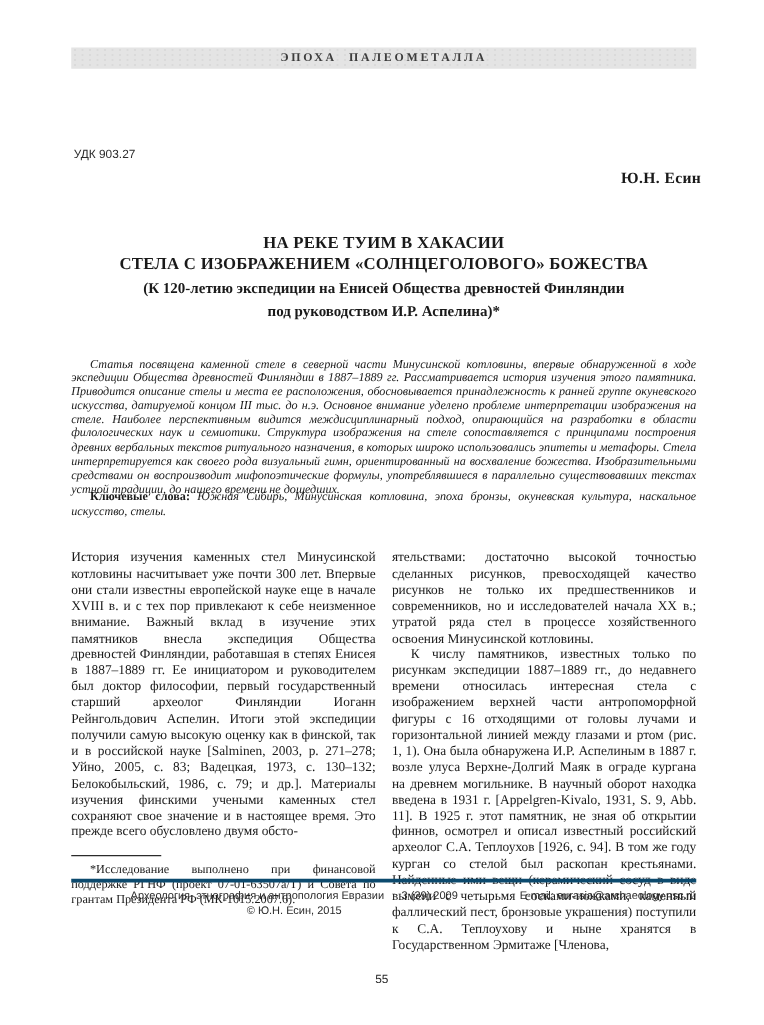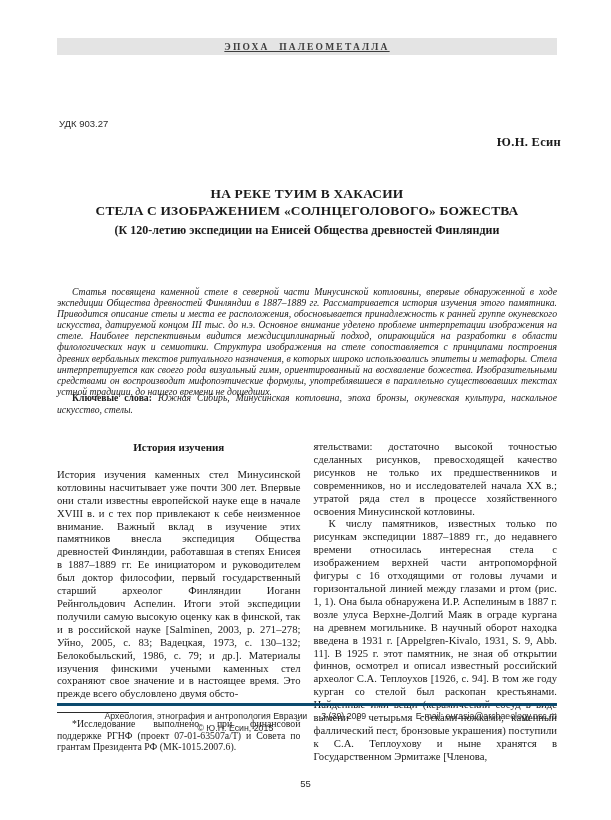--- a/index.html
+++ b/index.html
@@ -15,21 +15,21 @@
   }
   .band {
     position: absolute; left: 57px; top: 38px; width: 500px; height: 17px;
     background-color: #e4e4e4;
     background-image: radial-gradient(circle, #d0d0d0 0.6px, rgba(0,0,0,0) 0.7px);
     background-size: 6px 4px;
     display: flex; align-items: center; justify-content: center;
   }
   .band-text {
     font-size: 9.5px; font-weight: bold; letter-spacing: 2.2px; word-spacing: 5px;
-    color: #3d3d3d; white-space: nowrap; text-decoration: underline;
+    color: #3d3d3d; white-space: nowrap;
   }
   .udc {
     position: absolute; left: 59px; top: 118px;
     font-family: "Liberation Sans", sans-serif; font-size: 9.5px; color: #2c2c2c;
   }
   .author {
     position: absolute; right: 50px; top: 135px;
     font-size: 12.5px; font-weight: bold; letter-spacing: 0.3px;
   }
   .title-block {
@@ -93,33 +93,33 @@
   </div>
 
   <div class="udc">УДК 903.27</div>
 
   <div class="author">Ю.Н. Есин</div>
 
   <div class="title-block">
     <div class="title-main">НА РЕКЕ ТУИМ В ХАКАСИИ</div>
     <div class="title-main">СТЕЛА С ИЗОБРАЖЕНИЕМ «СОЛНЦЕГОЛОВОГО» БОЖЕСТВА</div>
     <div class="title-sub">(К 120-летию экспедиции на Енисей Общества древностей Финляндии</div>
+    <div class="title-sub">под руководством И.Р. Аспелина)*</div>
   </div>
 
   <div class="abstract">
     <p>Статья посвящена каменной стеле в северной части Минусинской котловины, впервые обнаруженной в ходе экспедиции Общества древностей Финляндии в 1887–1889 гг. Рассматривается история изучения этого памятника. Приводится описание стелы и места ее расположения, обосновывается принадлежность к ранней группе окуневского искусства, датируемой концом III тыс. до н.э. Основное внимание уделено проблеме интерпретации изображения на стеле. Наиболее перспективным видится междисциплинарный подход, опирающийся на разработки в области филологических наук и семиотики. Структура изображения на стеле сопоставляется с принципами построения древних вербальных текстов ритуального назначения, в которых широко использовались эпитеты и метафоры. Стела интерпретируется как своего рода визуальный гимн, ориентированный на восхваление божества. Изобразительными средствами он воспроизводит мифопоэтические формулы, употреблявшиеся в параллельно существовавших текстах устной традиции, до нашего времени не дошедших.</p>
   </div>
 
   <div class="keywords">
     <span class="kw-label">Ключевые слова:</span><span class="kw-text"> Южная Сибирь, Минусинская котловина, эпоха бронзы, окуневская культура, наскальное искусство, стелы.</span>
   </div>
 
   <div class="columns">
     <div class="col">
-      <div class="col-heading">История изучения</div>
       <p>История изучения каменных стел Минусинской котловины насчитывает уже почти 300 лет. Впервые они стали известны европейской науке еще в начале XVIII в. и с тех пор привлекают к себе неизменное внимание. Важный вклад в изучение этих памятников внесла экспедиция Общества древностей Финляндии, работавшая в степях Енисея в 1887–1889 гг. Ее инициатором и руководителем был доктор философии, первый государственный старший археолог Финляндии Иоганн Рейнгольдович Аспелин. Итоги этой экспедиции получили самую высокую оценку как в финской, так и в российской науке [Salminen, 2003, p. 271–278; Уйно, 2005, с. 83; Вадецкая, 1973, с. 130–132; Белокобыльский, 1986, с. 79; и др.]. Материалы изучения финскими учеными каменных стел сохраняют свое значение и в настоящее время. Это прежде всего обусловлено двумя обсто-</p>
       <div class="footnote">
         <div class="footnote-rule"></div>
         <p>*Исследование выполнено при финансовой поддержке РГНФ (проект 07-01-63507а/Т) и Совета по грантам Президента РФ (МК-1015.2007.6).</p>
       </div>
     </div>
     <div class="col">
       <p>ятельствами: достаточно высокой точностью сделанных рисунков, превосходящей качество рисунков не только их предшественников и современников, но и исследователей начала XX в.; утратой ряда стел в процессе хозяйственного освоения Минусинской котловины.</p>
       <p class="indent">К числу памятников, известных только по рисункам экспедиции 1887–1889 гг., до недавнего времени относилась интересная стела с изображением верхней части антропоморфной фигуры с 16 отходящими от головы лучами и горизонтальной линией между глазами и ртом (рис. 1, 1). Она была обнаружена И.Р. Аспелиным в 1887 г. возле улуса Верхне-Долгий Маяк в ограде кургана на древнем могильнике. В научный оборот находка введена в 1931 г. [Appelgren-Kivalo, 1931, S. 9, Abb. 11]. В 1925 г. этот памятник, не зная об открытии финнов, осмотрел и описал известный российский археолог С.А. Теплоухов [1926, с. 94]. В том же году курган со стелой был раскопан крестьянами. Найденные ими вещи (керамический сосуд в виде вымени с четырьмя сосками-ножками, каменный фаллический пест, бронзовые украшения) поступили к С.А. Теплоухову и ныне хранятся в Государственном Эрмитаже [Членова,</p>
     </div>

